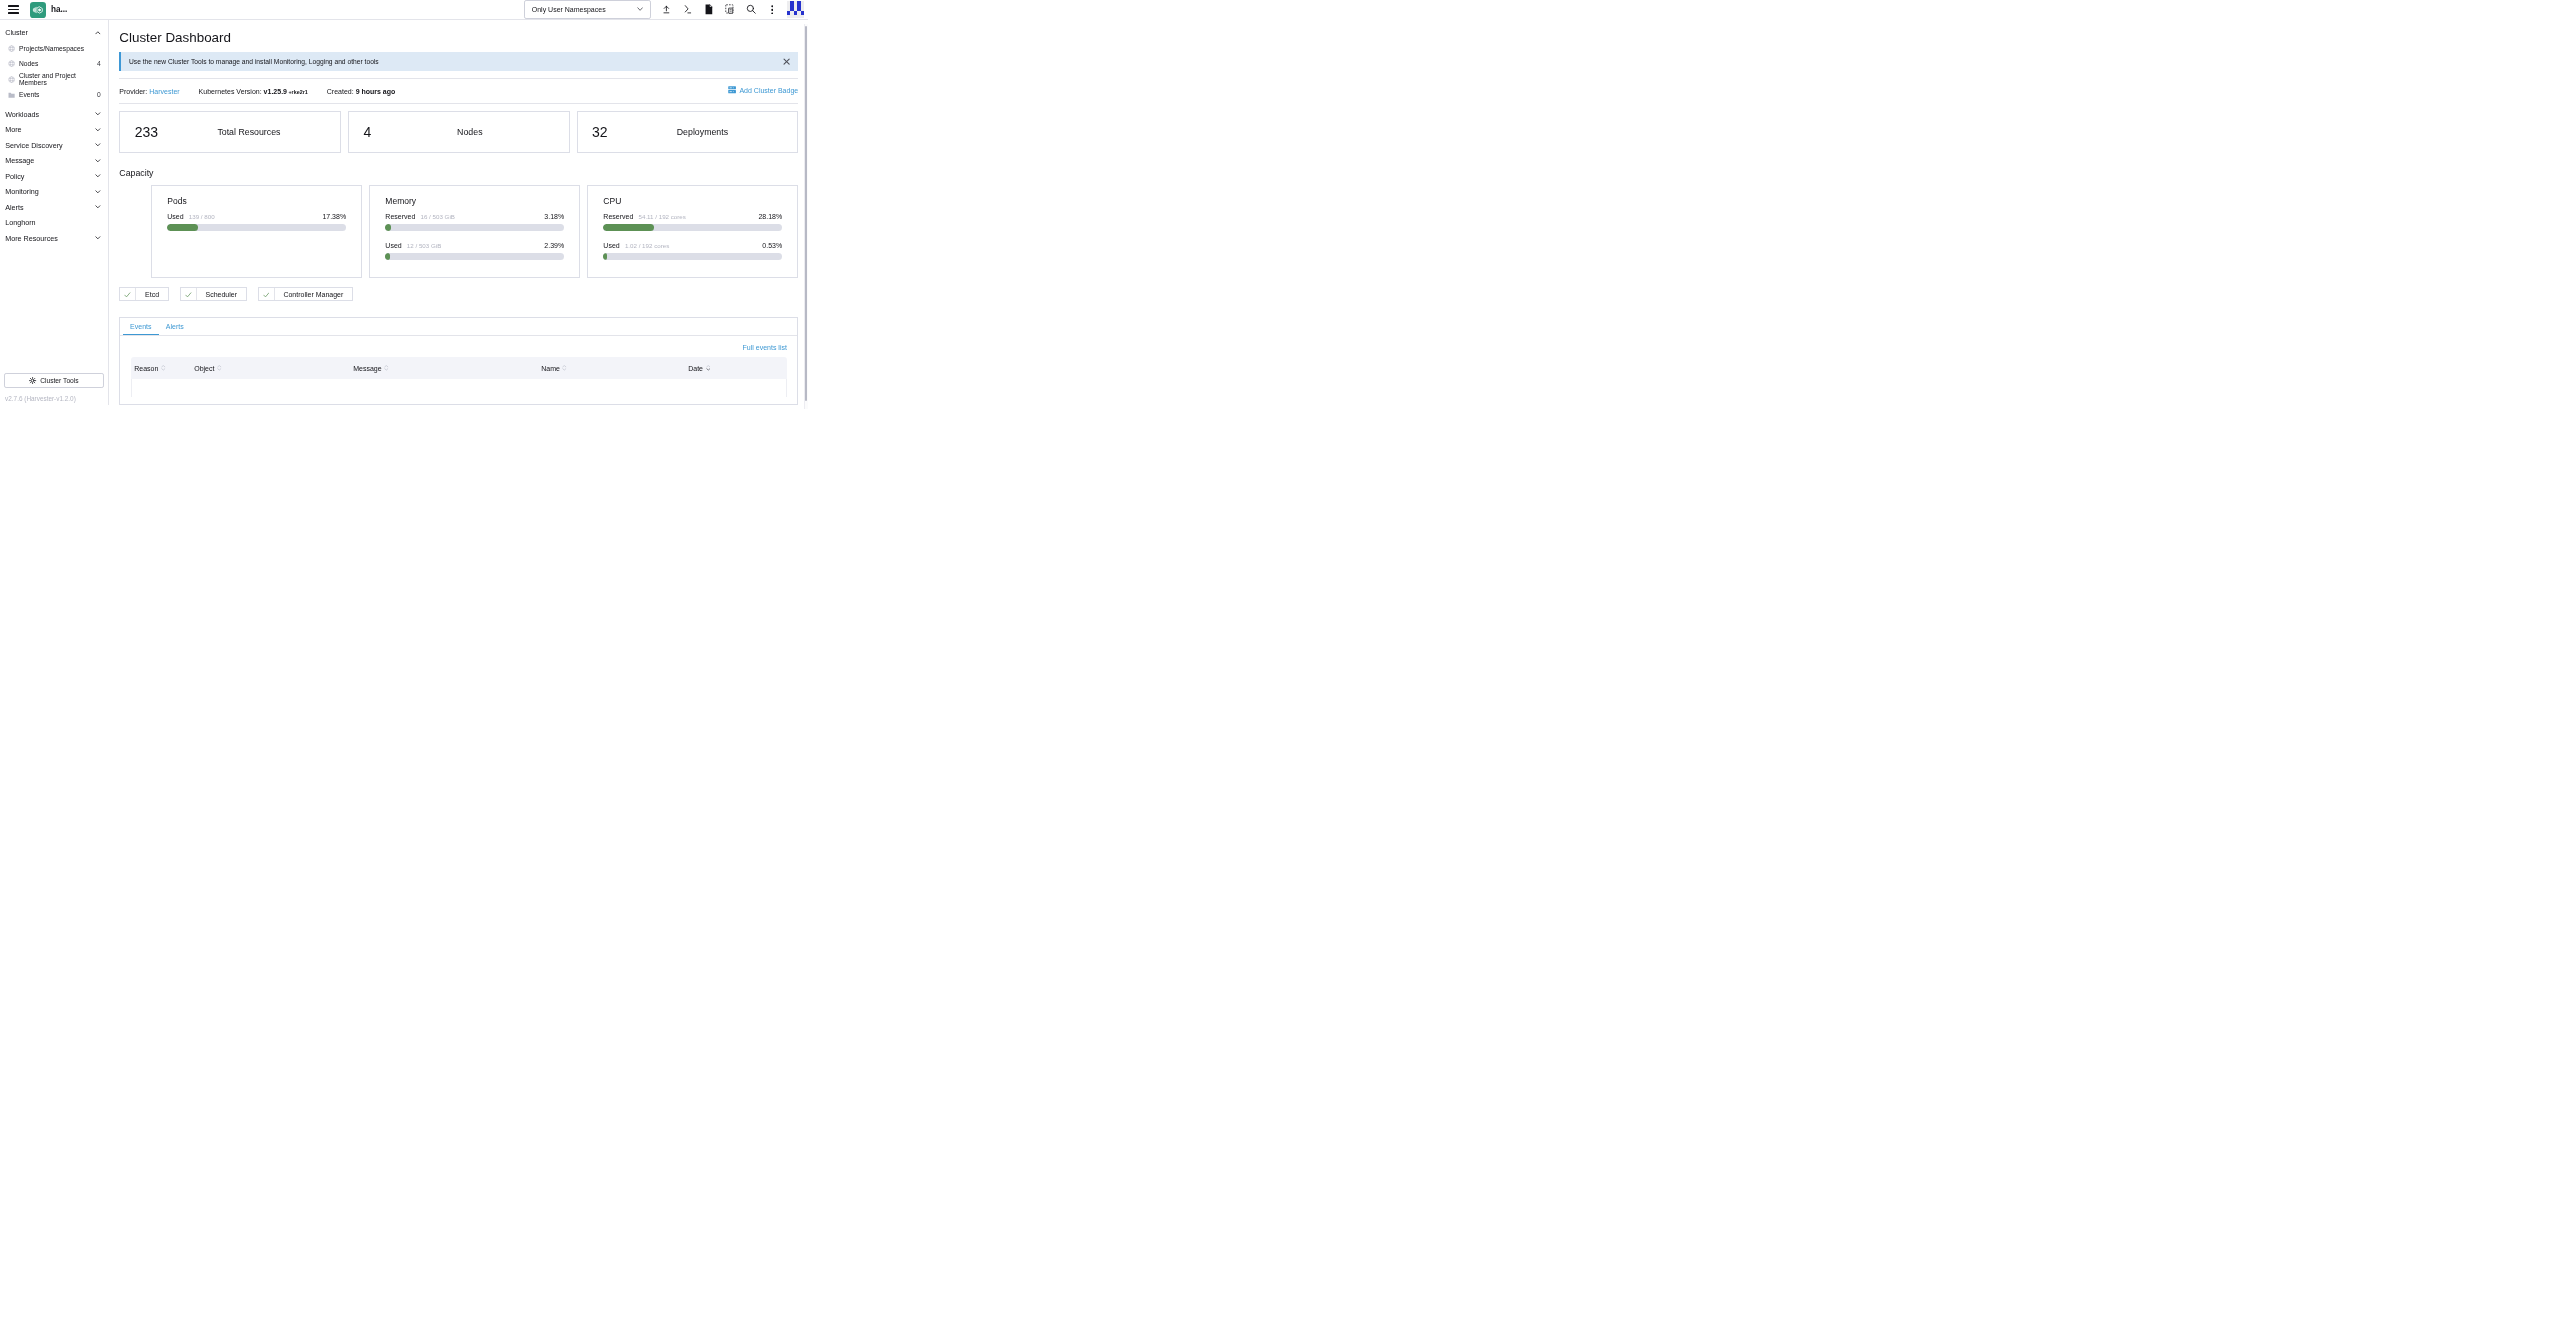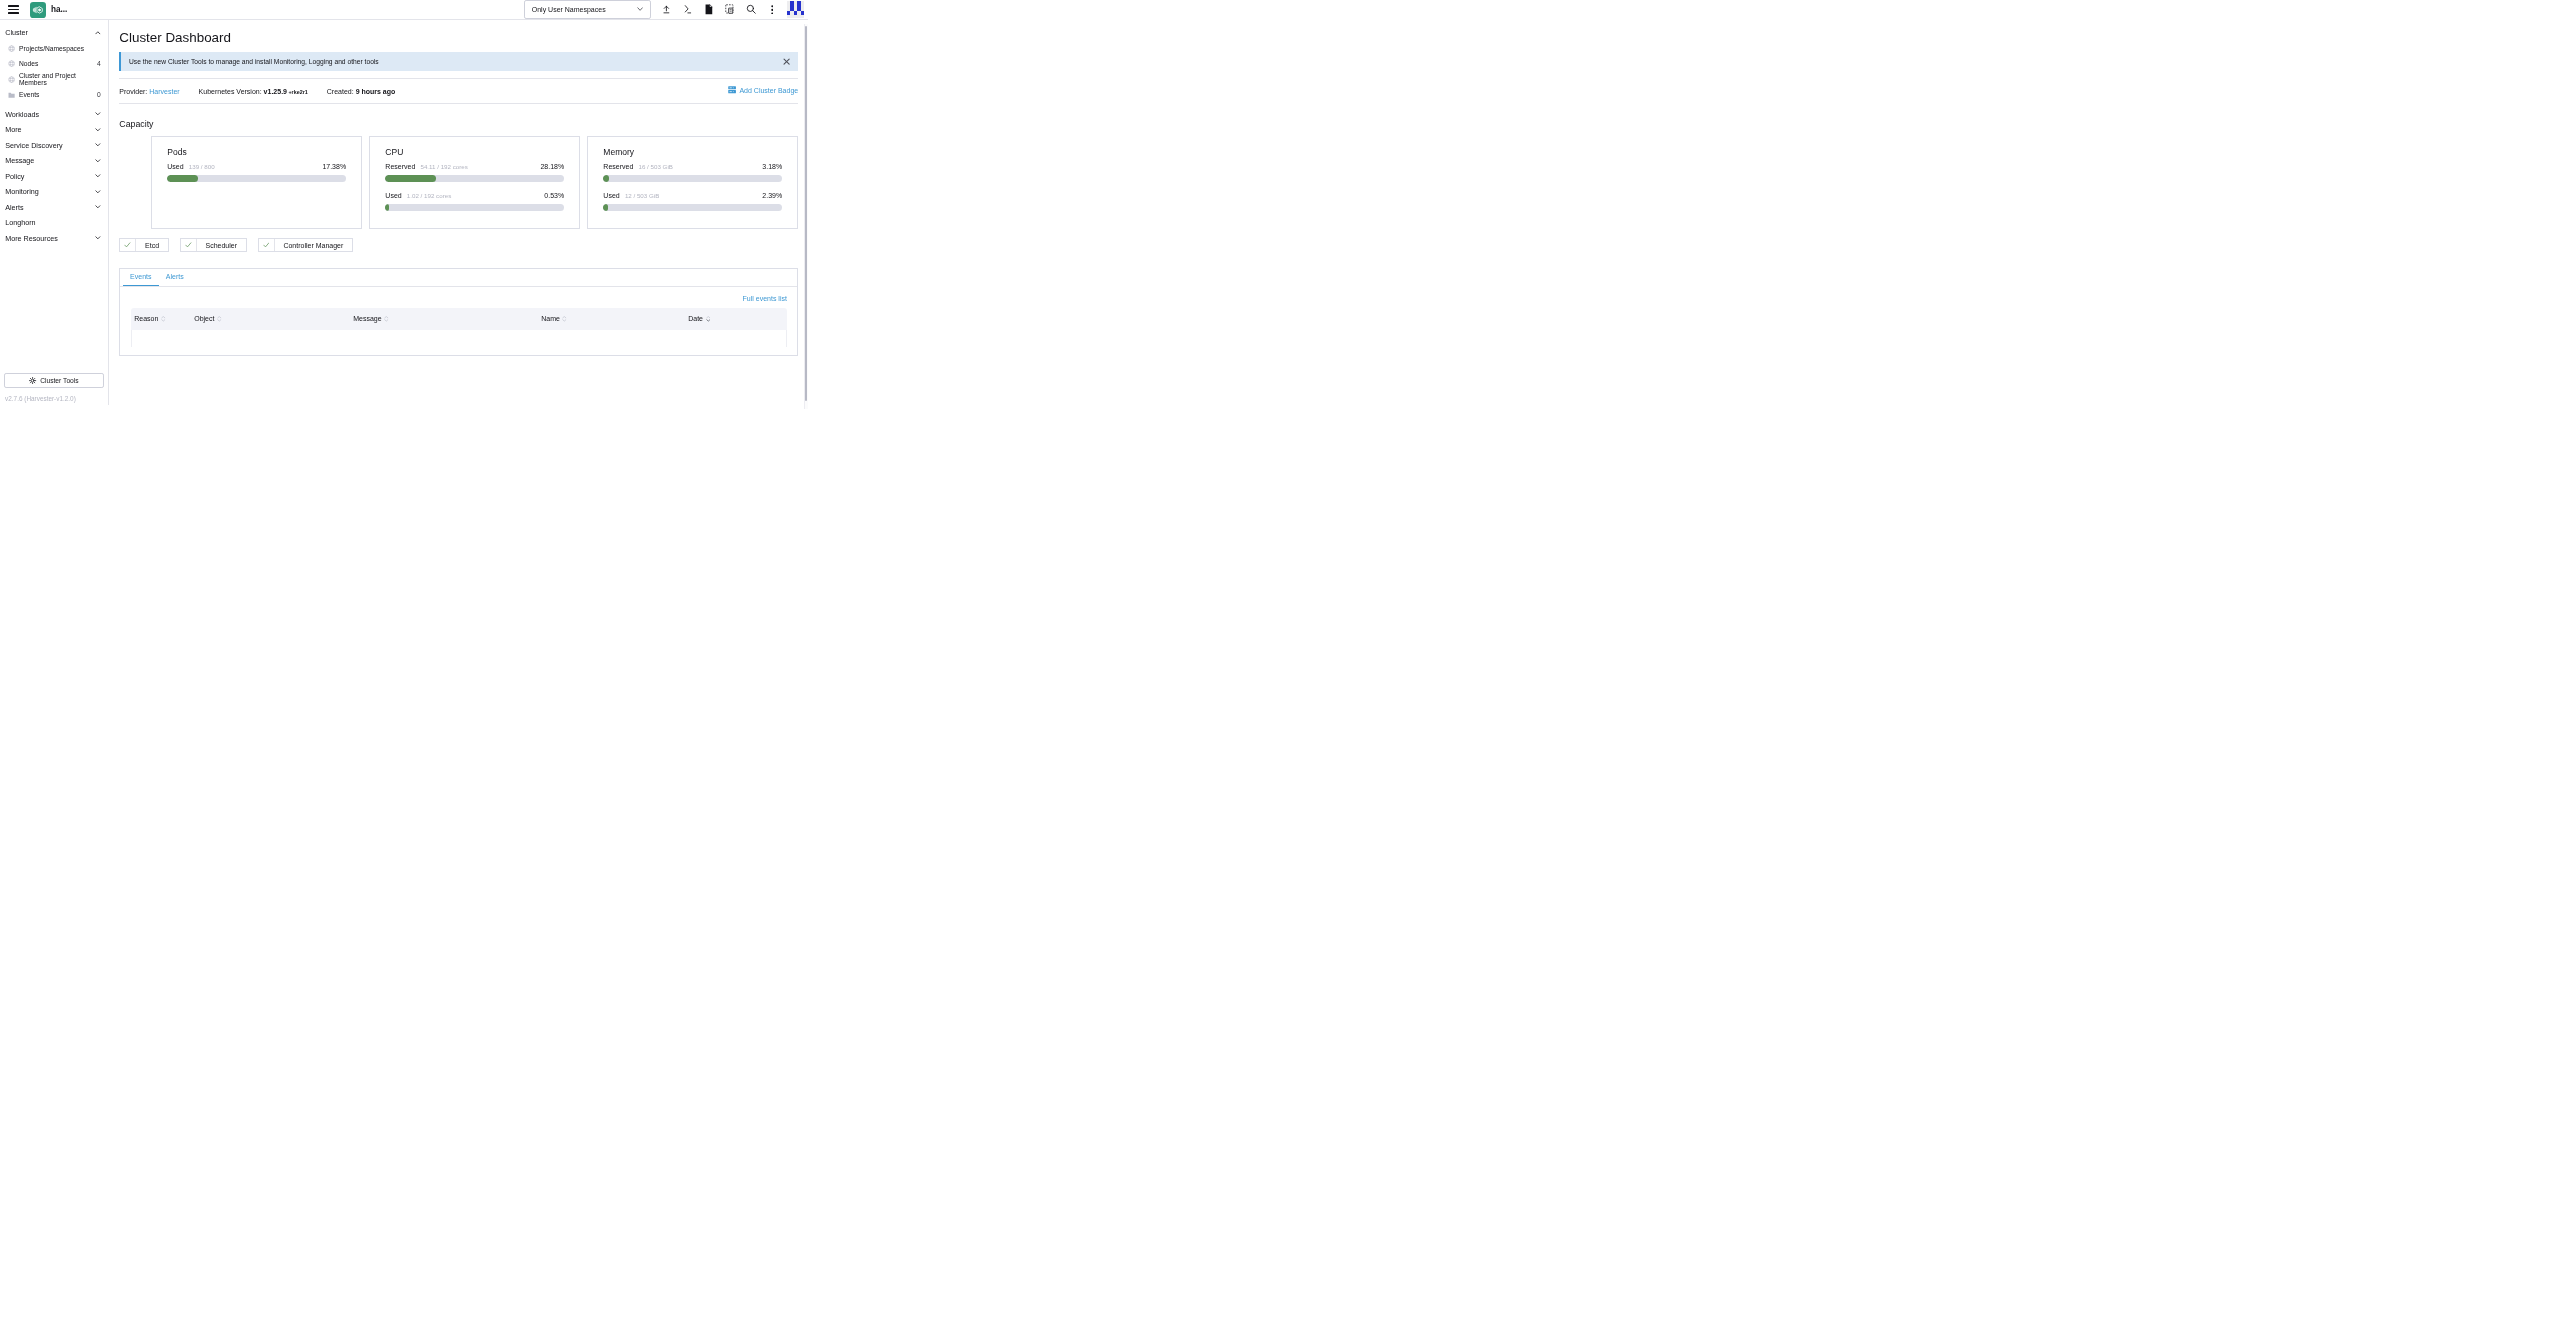--- a/index.html
+++ b/index.html
@@ -337,34 +337,69 @@
             <line x1="9.5" y1="3.5" x2="11" y2="3.5" stroke="#ffffff" stroke-width="1.4"></line>
             <line x1="3" y1="11" x2="7.5" y2="11" stroke="#ffffff" stroke-width="1.4"></line>
             <line x1="9.5" y1="11" x2="11" y2="11" stroke="#ffffff" stroke-width="1.4"></line>
           </svg>
           <span>Add Cluster Badge</span>
         </a>
       </div>
 
       <hr class="hdivider" style="margin-top:0;">
 
+      <div class="stats-row">
+        <div class="stat-card">
+          <span class="stat-value">233</span>
+          <span class="stat-label">Total Resources</span>
+        </div>
+        <div class="stat-card">
+          <span class="stat-value">4</span>
+          <span class="stat-label">Nodes</span>
+        </div>
+        <div class="stat-card">
+          <span class="stat-value">32</span>
+          <span class="stat-label">Deployments</span>
+        </div>
+      </div>
 
       <h2 class="section-heading">Capacity</h2>
 
       <div class="capacity-grid">
 
         <div class="cap-card">
           <div class="cap-title">Pods</div>
           <div class="cap-row">
             <span>Used</span>
             <span class="detail">139 / 800</span>
             <span class="pct">17.38%</span>
           </div>
           <div class="bar">
               <div class="bar-fill" style="width: 17.38%;"></div>
+            </div>
+        </div>
+
+        <div class="cap-card">
+          <div class="cap-title">Memory</div>
+          <div class="cap-row">
+            <span>Reserved</span>
+            <span class="detail">16 / 503 GiB</span>
+            <span class="pct">3.18%</span>
+          </div>
+          <div class="bar">
+              <div class="bar-fill" style="width: 3.18%;"></div>
+            </div>
+          <div class="cap-gap"></div>
+          <div class="cap-row">
+            <span>Used</span>
+            <span class="detail">12 / 503 GiB</span>
+            <span class="pct">2.39%</span>
+          </div>
+          <div class="bar">
+              <div class="bar-fill" style="width: 2.39%;"></div>
             </div>
         </div>
 
         <div class="cap-card">
           <div class="cap-title">CPU</div>
           <div class="cap-row">
             <span>Reserved</span>
             <span class="detail">54.11 / 192 cores</span>
             <span class="pct">28.18%</span>
           </div>
@@ -374,41 +409,20 @@
           <div class="cap-gap"></div>
           <div class="cap-row">
             <span>Used</span>
             <span class="detail">1.02 / 192 cores</span>
             <span class="pct">0.53%</span>
           </div>
           <div class="bar">
               <div class="bar-fill" style="width: 0.53%;"></div>
             </div>
         </div>
-
-        <div class="cap-card">
-          <div class="cap-title">Memory</div>
-          <div class="cap-row">
-            <span>Reserved</span>
-            <span class="detail">16 / 503 GiB</span>
-            <span class="pct">3.18%</span>
-          </div>
-          <div class="bar">
-              <div class="bar-fill" style="width: 3.18%;"></div>
-            </div>
-          <div class="cap-gap"></div>
-          <div class="cap-row">
-            <span>Used</span>
-            <span class="detail">12 / 503 GiB</span>
-            <span class="pct">2.39%</span>
-          </div>
-          <div class="bar">
-              <div class="bar-fill" style="width: 2.39%;"></div>
-            </div>
-        </div>
       </div>
 
       <div class="comp-row">
         <div class="comp">
           <span class="comp-check">
             <svg width="6.7" height="5.7" viewBox="0 0 13 11" fill="none" stroke="#5d9155" stroke-width="1.4">
                 <polyline points="1,5.5 4.8,9.5 12,1"></polyline>
               </svg>
           </span>
           <span class="comp-label">Etcd</span>

